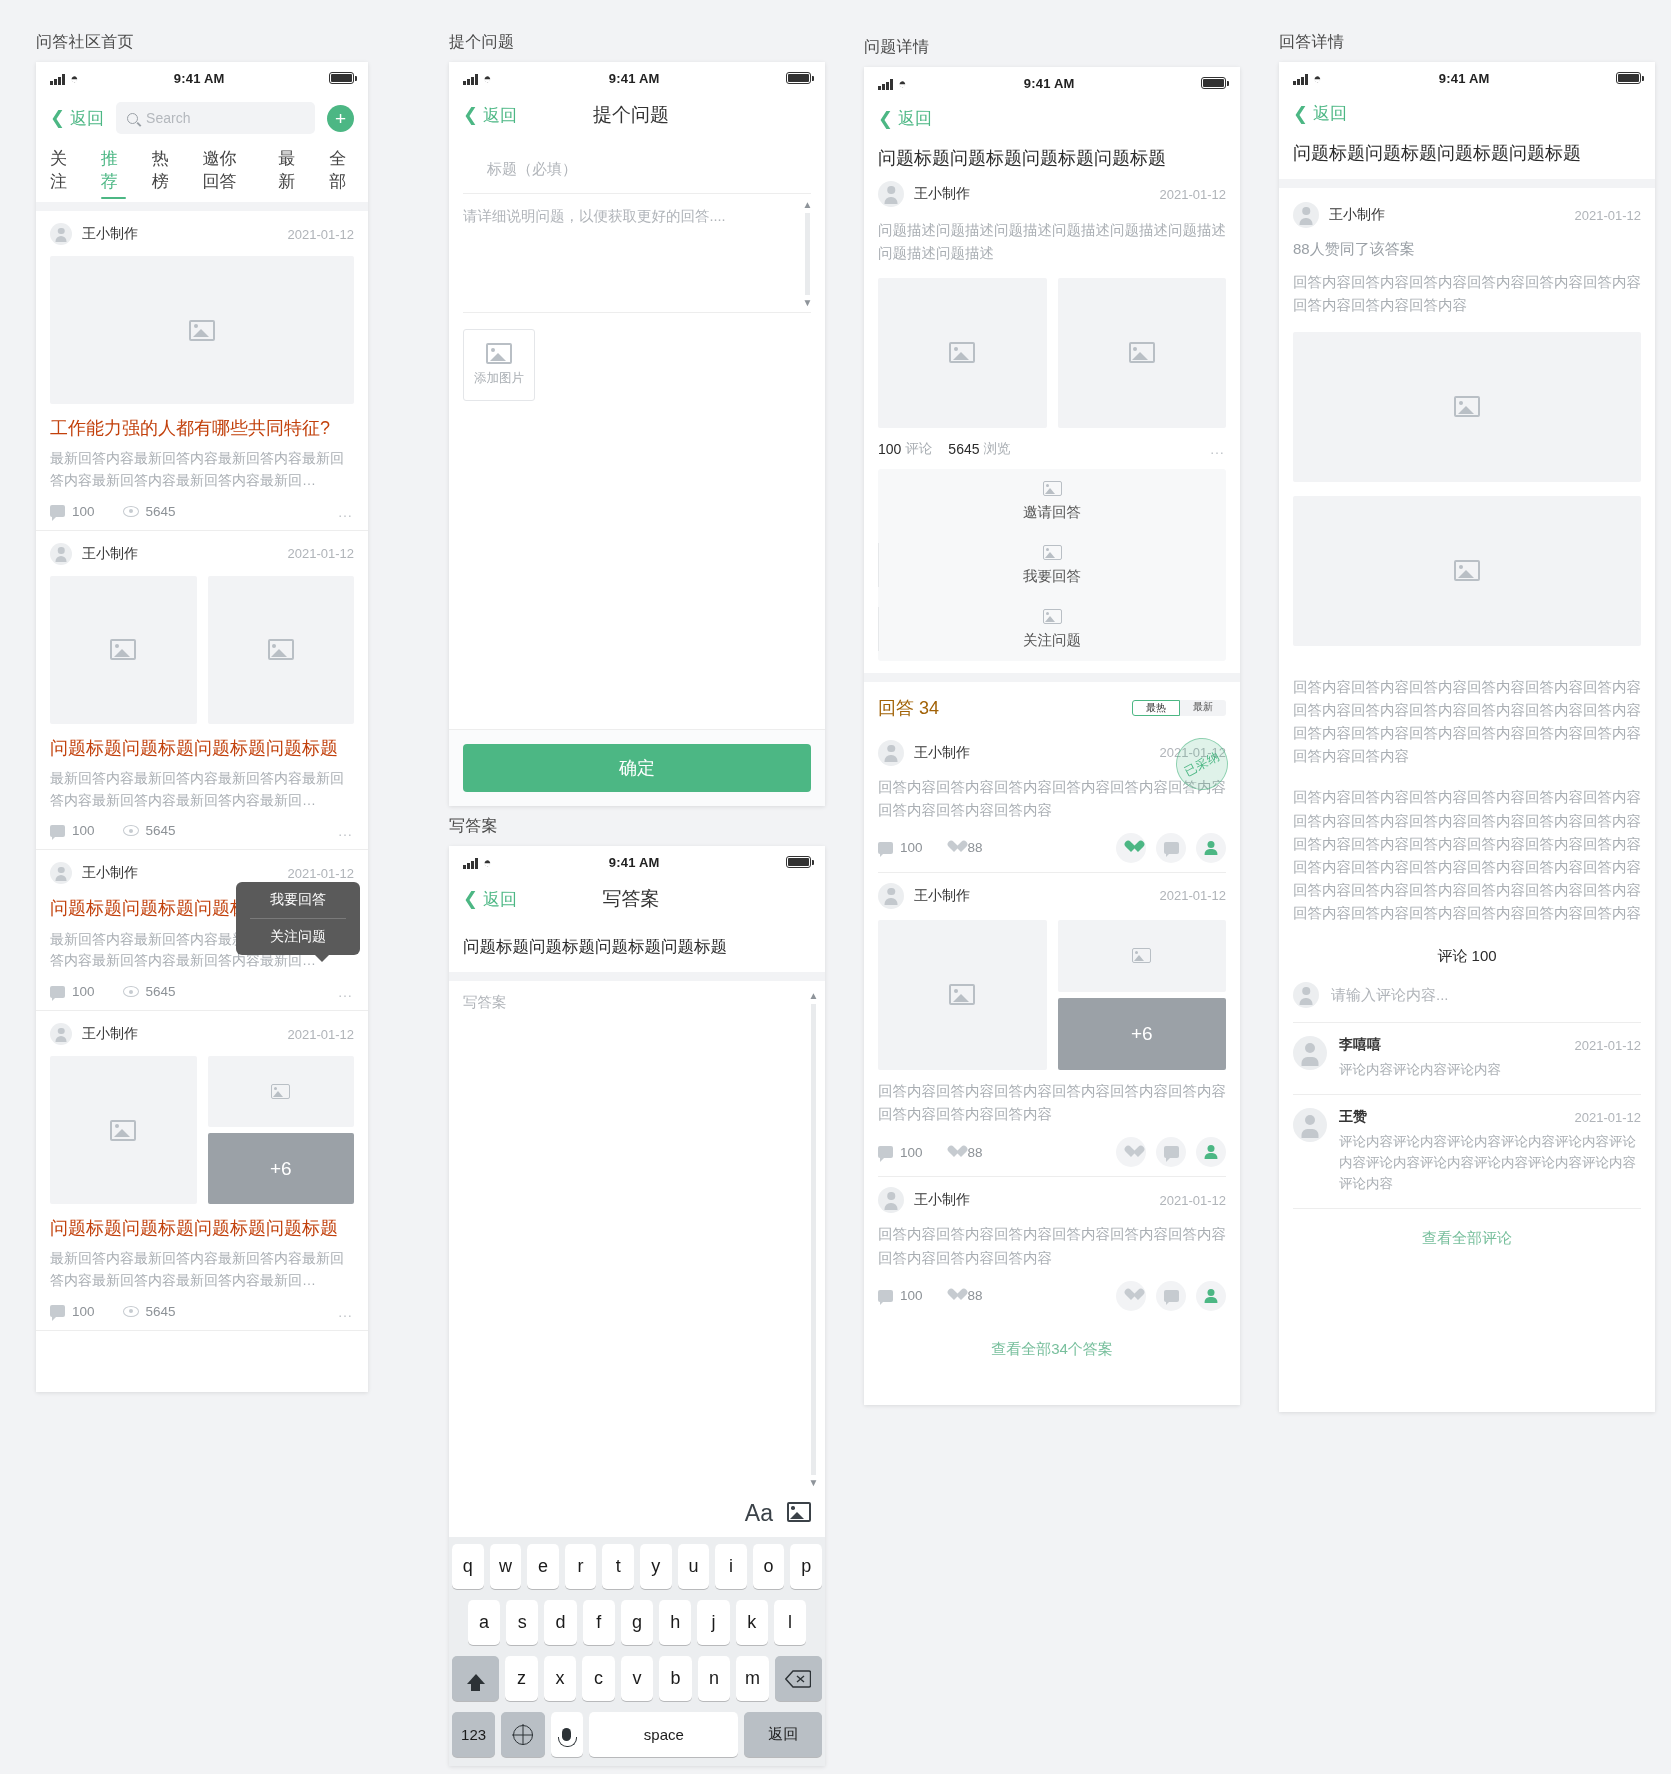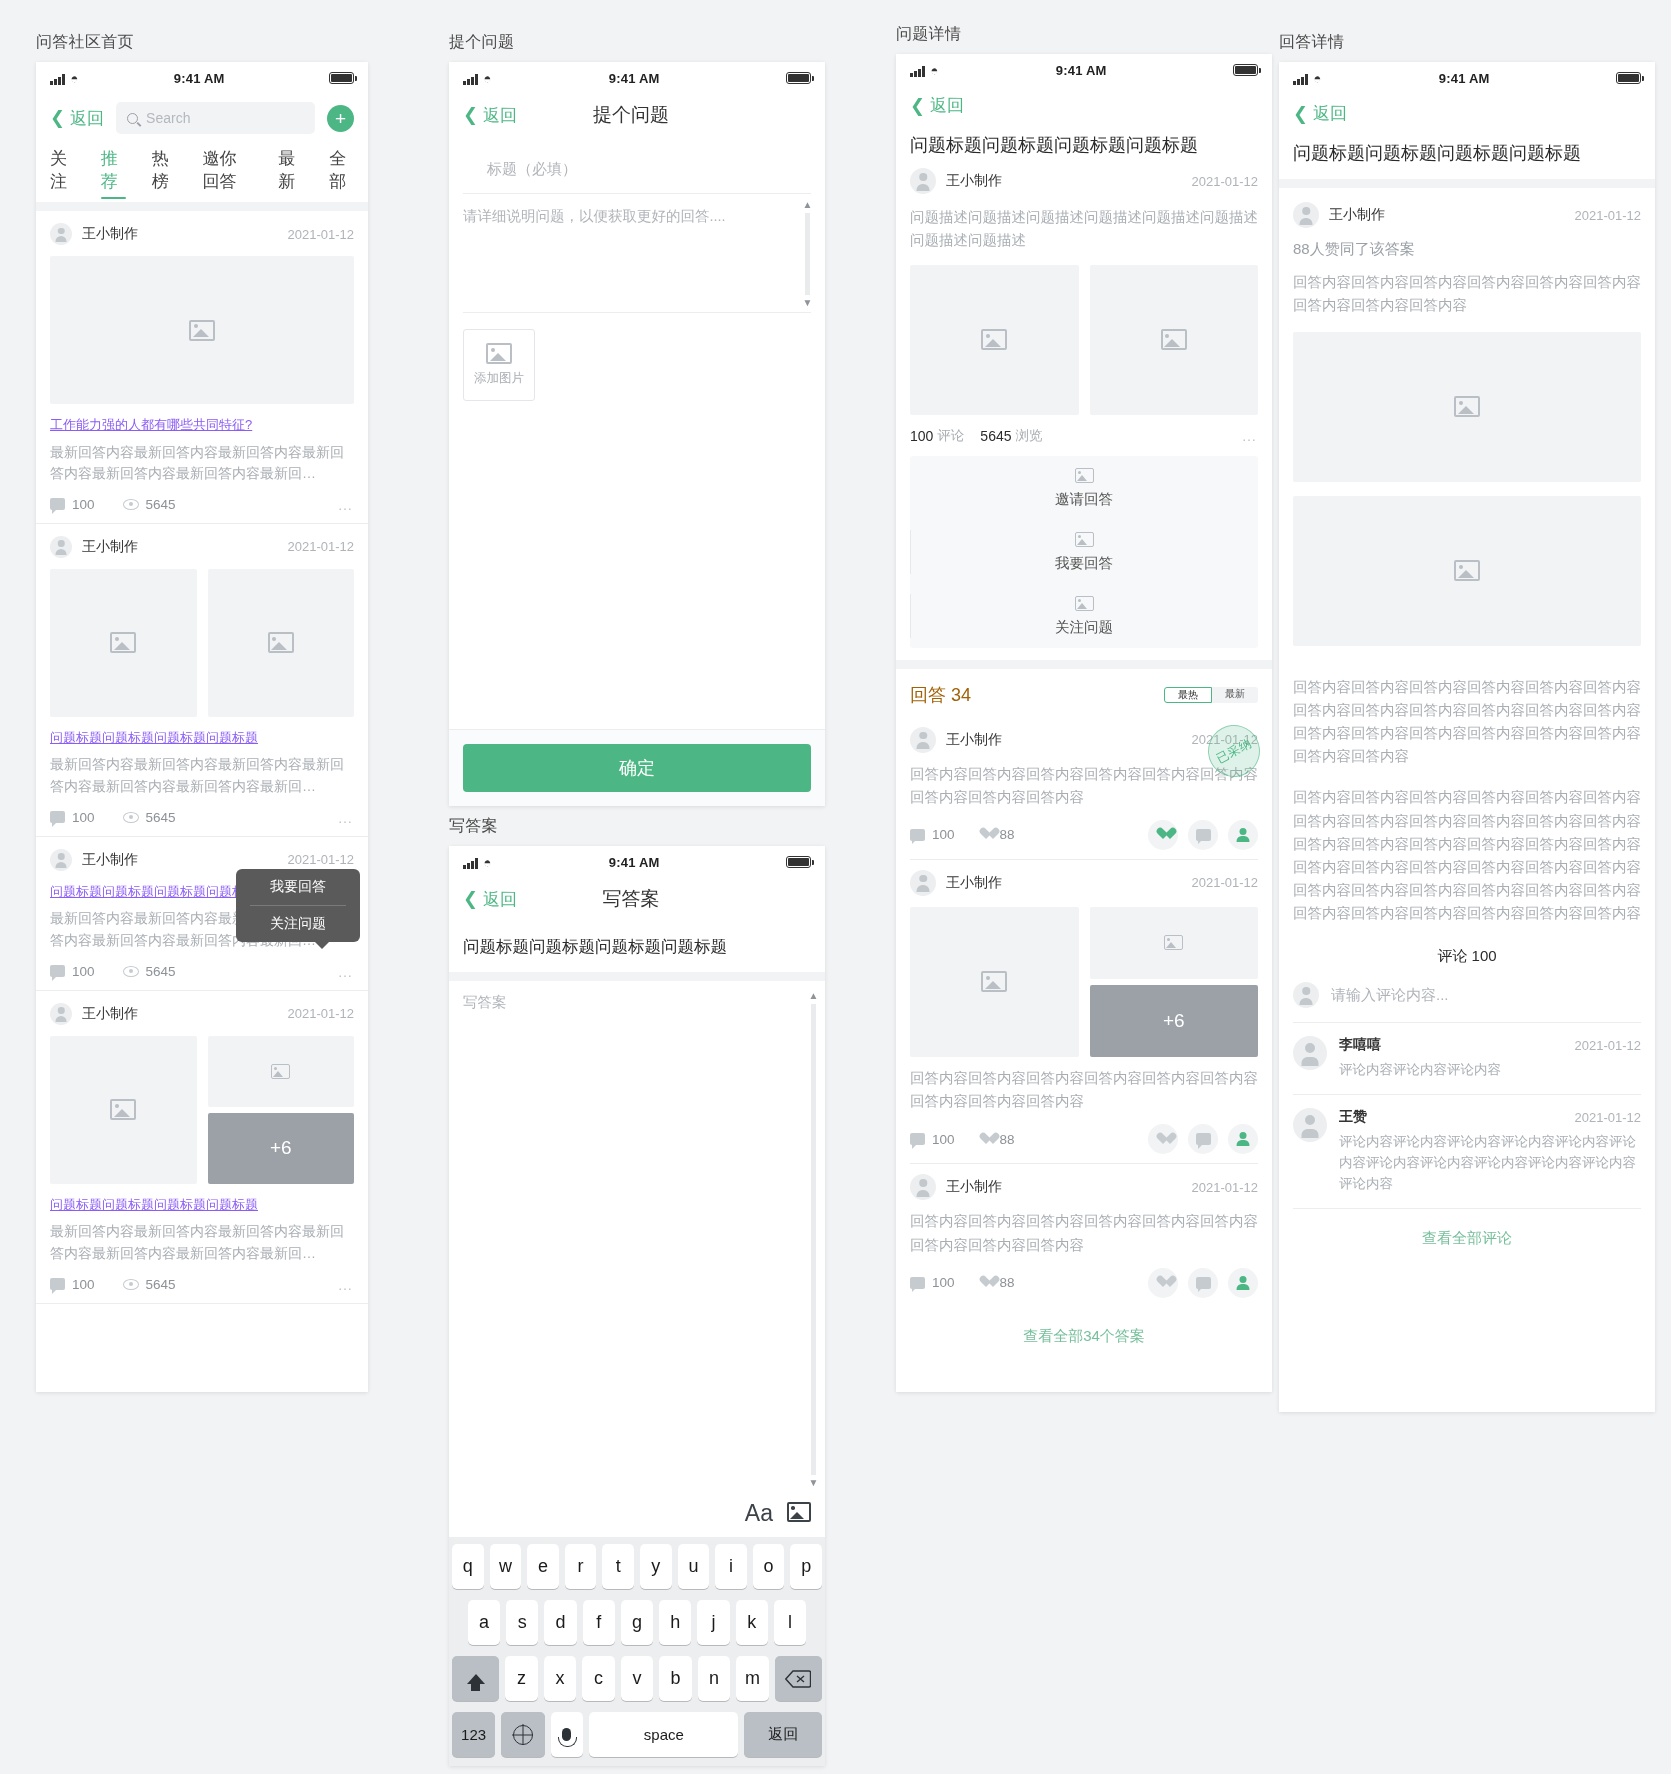--- a/index.html
+++ b/index.html
@@ -80,21 +80,21 @@
 
   .imgph { background:#f2f3f5; display:flex; align-items:center; justify-content:center; border-radius:2px;}
   .icon-img { width:26px; height:21px; border:2px solid #b9bfc5; border-radius:2px; position:relative; display:block; }
   .icon-img::before{content:'';position:absolute;left:2.5px;top:2.5px;width:4px;height:4px;border-radius:50%;background:#b9bfc5;}
   .icon-img::after{content:'';position:absolute;left:1.5px;bottom:1.5px;width:0;height:0;
                    border-left:8px solid transparent;border-right:8px solid transparent;border-bottom:8px solid #b9bfc5;}
   .icon-img.sm { width:19px;height:15px;border-width:1.6px;}
   .icon-img.sm::before{width:3px;height:3px;left:2px;top:2px;}
   .icon-img.sm::after{border-left-width:5.5px;border-right-width:5.5px;border-bottom-width:6px;left:1px;bottom:1px;}
 
-  .q-title { font-size:13px; color:#8b5cf6; margin: 12px 0 8px; line-height:1.35;text-decoration:underline;}
+  .q-title { font-size:18px; color:#c2410c; margin: 12px 0 8px; line-height:1.35;}
   .q-excerpt { font-size:14px; color:#a9aeb3; line-height:1.55; }
   .meta { display:flex; align-items:center; gap:7px; margin-top:11px; font-size:13.5px; color:#8d9297;}
   .meta .gap { width:14px; }
   .dots { margin-left:auto; color:#c2c6cb; letter-spacing:1.5px; font-size:15px;}
 
   .ic-comment { width:15px;height:12px;background:#c6cbd0;border-radius:2px;position:relative;flex:none;}
   .ic-comment::after{content:'';position:absolute;left:2px;bottom:-3.5px;border-left:4px solid #c6cbd0;border-bottom:4px solid transparent;}
   .ic-eye { width:16px;height:11px;border:1.7px solid #c6cbd0;border-radius:50% 50%;flex:none;position:relative;}
   .ic-eye::after{content:'';position:absolute;left:50%;top:50%;transform:translate(-50%,-50%);width:4px;height:4px;border-radius:50%;background:#c6cbd0;}
   .ic-heart { width:14px;height:13px;position:relative;flex:none;}
@@ -514,21 +514,21 @@
         <div class="key" style="flex:1.1;">
               <span class="mic"></span>
             </div>
         <div class="key space sm">space</div>
         <div class="key ret">返回</div>
       </div>
     </div>
   </div>
 </div>
 
-<div style="position:absolute;left:864px;top:24px;width:376px;margin-left:32px;">
+<div style="position:absolute;left:864px;top:37px;width:376px;">
   <div class="panel-label">问题详情</div>
   <div class="phone" style="height:1338px;">
     <div class="statusbar">
       <div class="sb-left">
         <span class="bars">
               <i></i>
               <i></i>
               <i></i>
               <i></i>
             </span>

